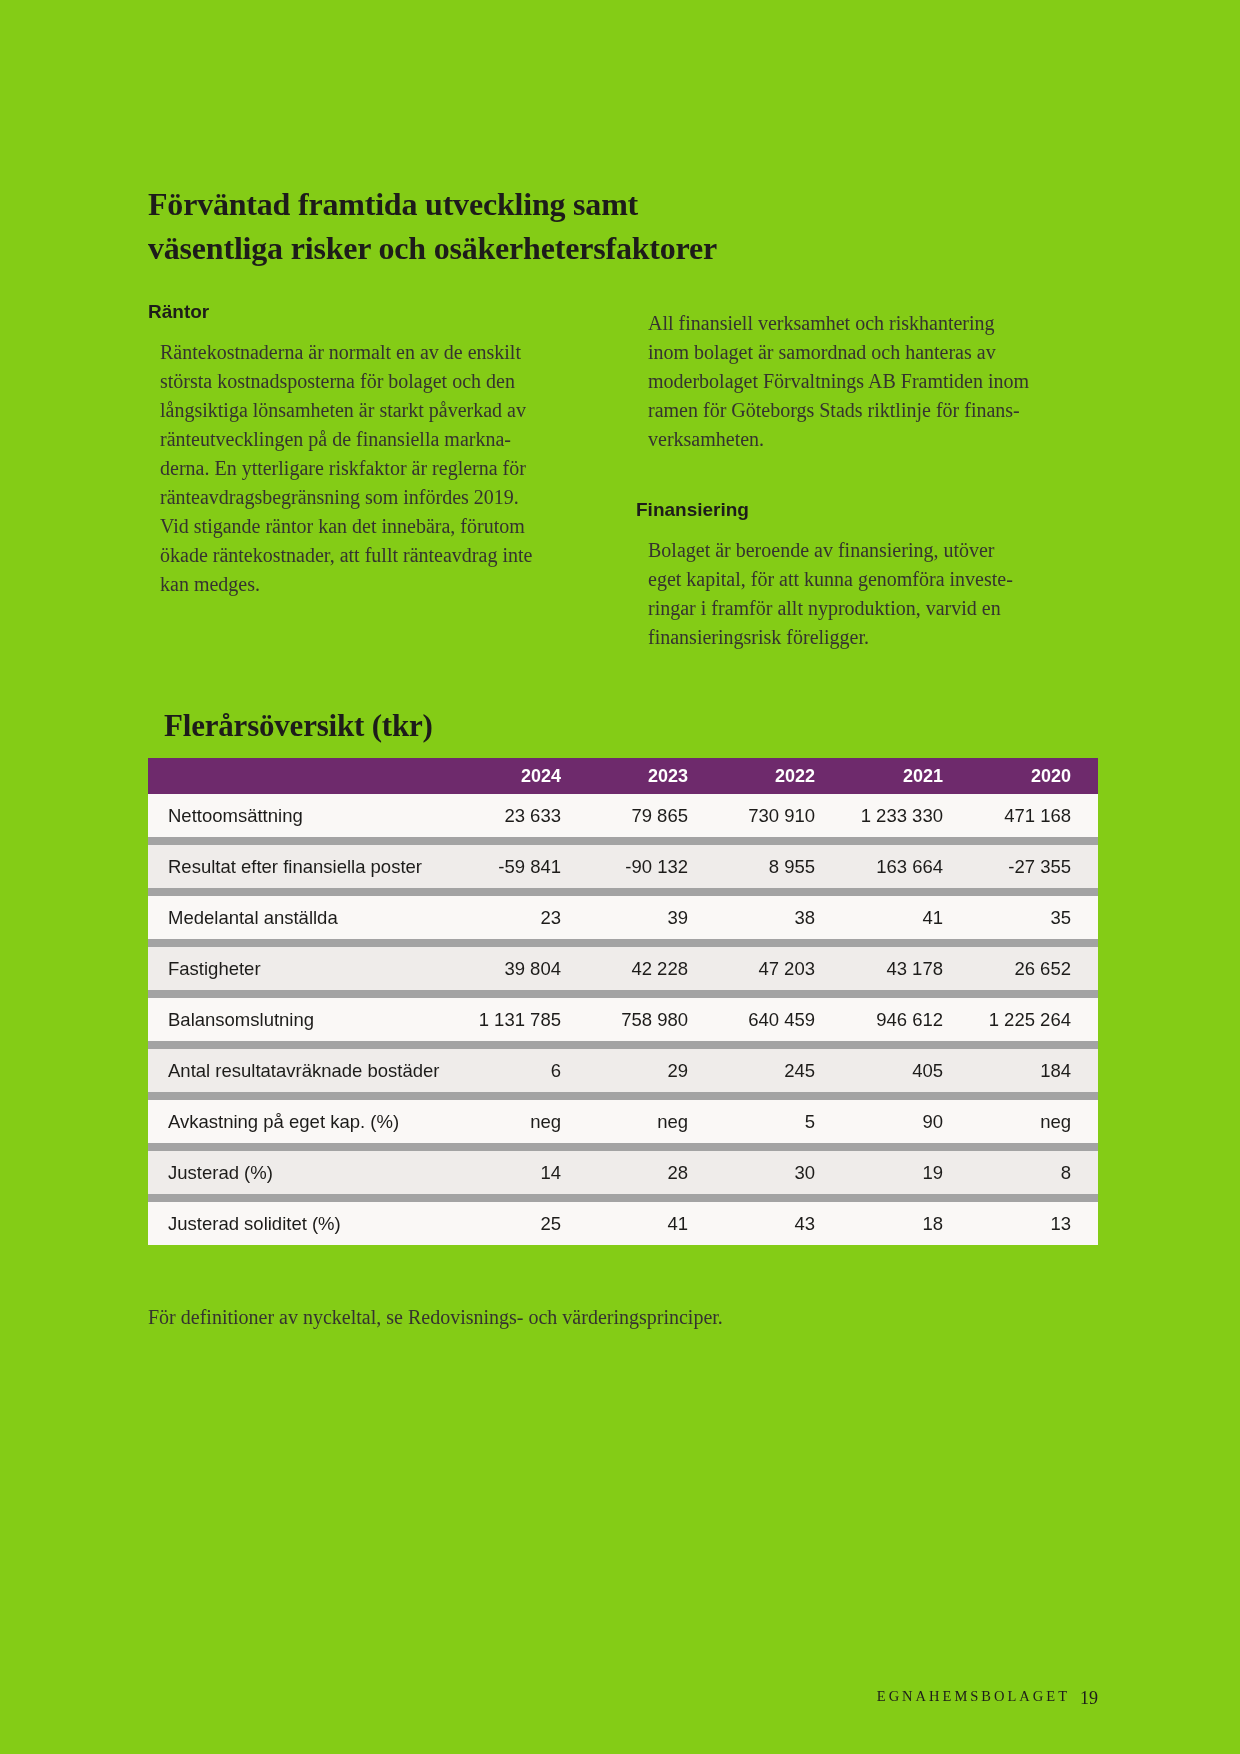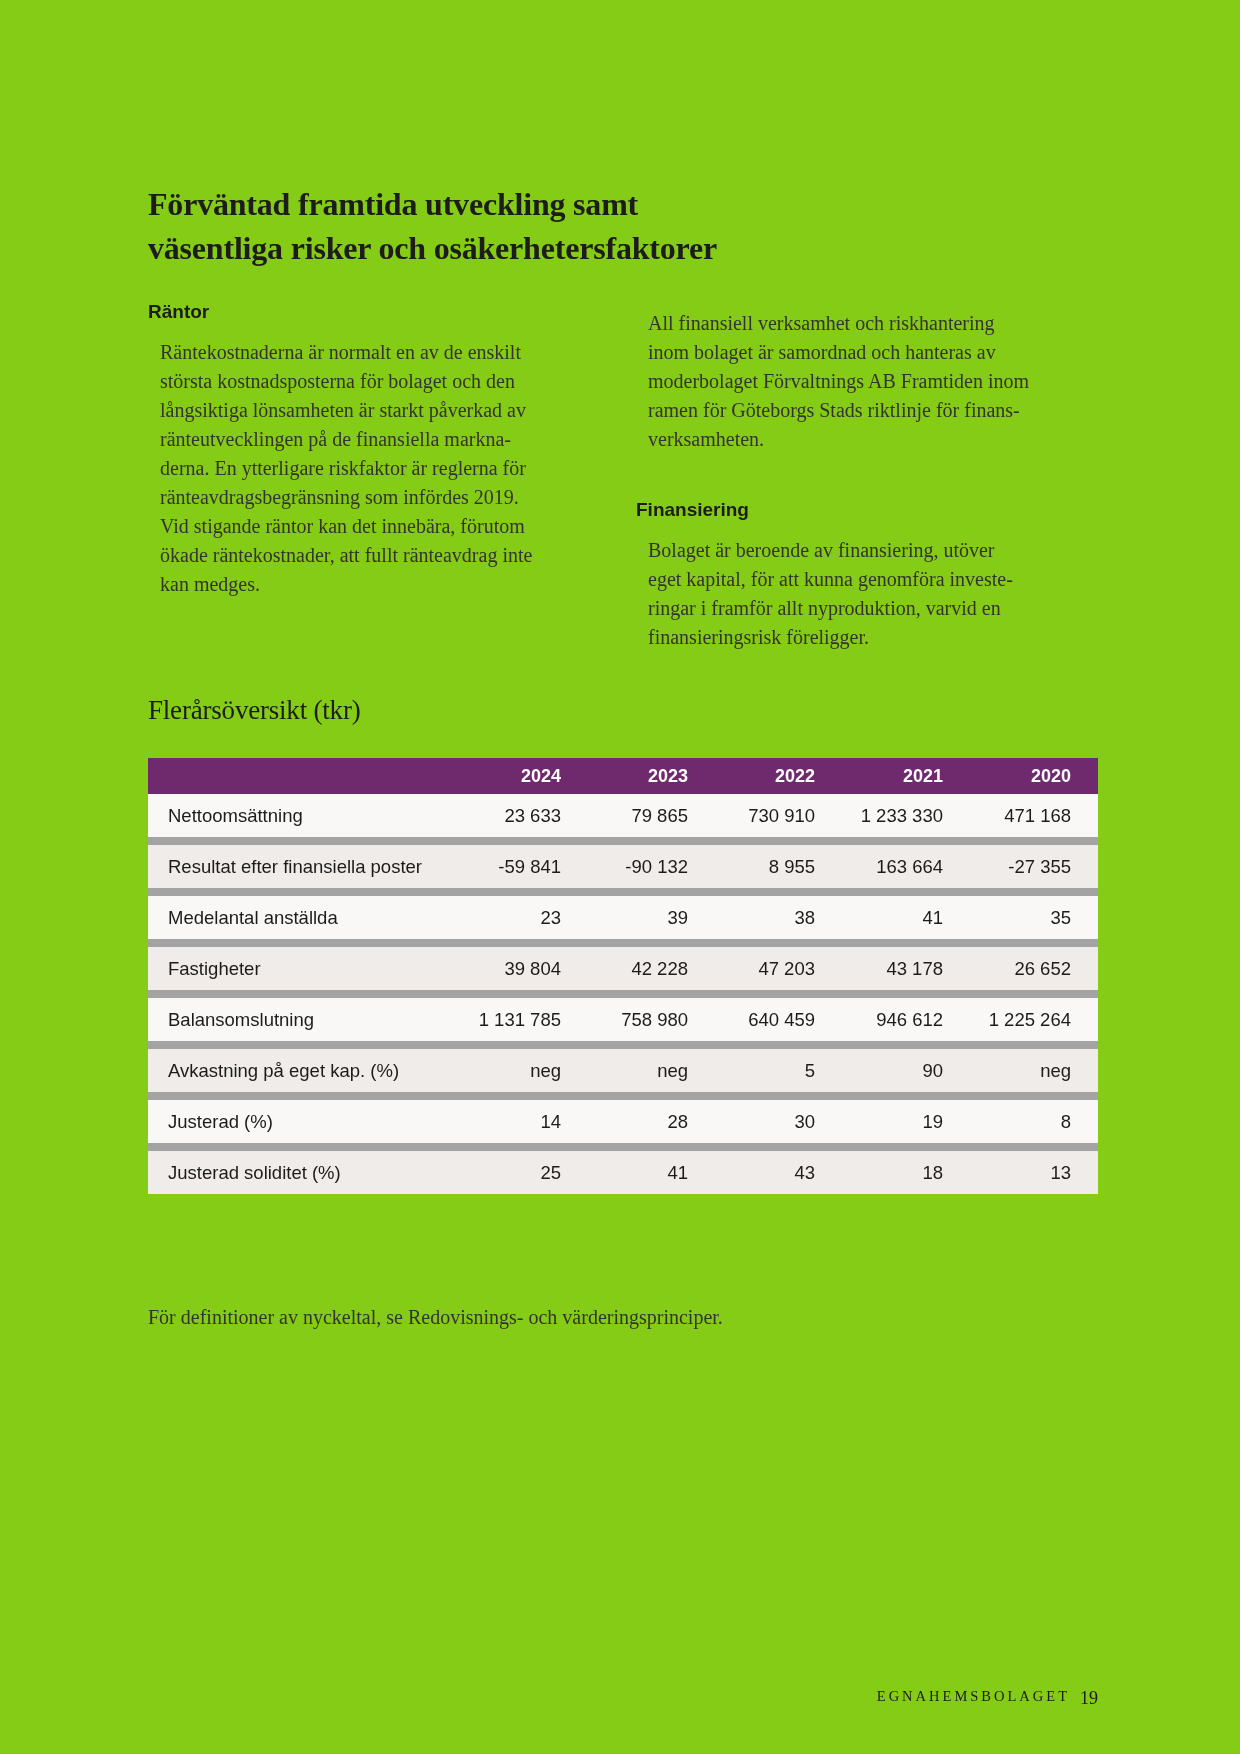--- a/index.html
+++ b/index.html
@@ -33,22 +33,22 @@
   }
   .bodytext{
     margin:12px;
     font-size:20px;line-height:29px;
     color:#35332f;
     white-space:pre;
   }
   .col .spacer{height:29px;}
   .section-title{
     position:absolute;left:148px;top:690px;
-    margin:0;
-    font-size:27px;line-height:40px;font-weight:400;
+    margin:16px;
+    font-size:31px;line-height:40px;font-weight:700;
     color:#1d1c1a;letter-spacing:-0.2px;
   }
   table.overview{
     position:absolute;left:148px;top:758px;
     width:950px;
     border-collapse:collapse;
     font-family:"Liberation Sans", sans-serif;
     font-size:18.5px;
     color:#1d1c1a;
     table-layout:fixed;
@@ -188,20 +188,28 @@
       </tr>
       <tr>
         <td class="label">Balansomslutning</td>
         <td>1 131 785</td>
         <td>758 980</td>
         <td>640 459</td>
         <td>946 612</td>
         <td>1 225 264</td>
       </tr>
       <tr>
+        <td class="label">Antal resultatavräknade bostäder</td>
+        <td>6</td>
+        <td>29</td>
+        <td>245</td>
+        <td>405</td>
+        <td>184</td>
+      </tr>
+      <tr>
         <td class="label">Avkastning på eget kap. (%)</td>
         <td>neg</td>
         <td>neg</td>
         <td>5</td>
         <td>90</td>
         <td>neg</td>
       </tr>
       <tr>
         <td class="label">Justerad (%)</td>
         <td>14</td>

